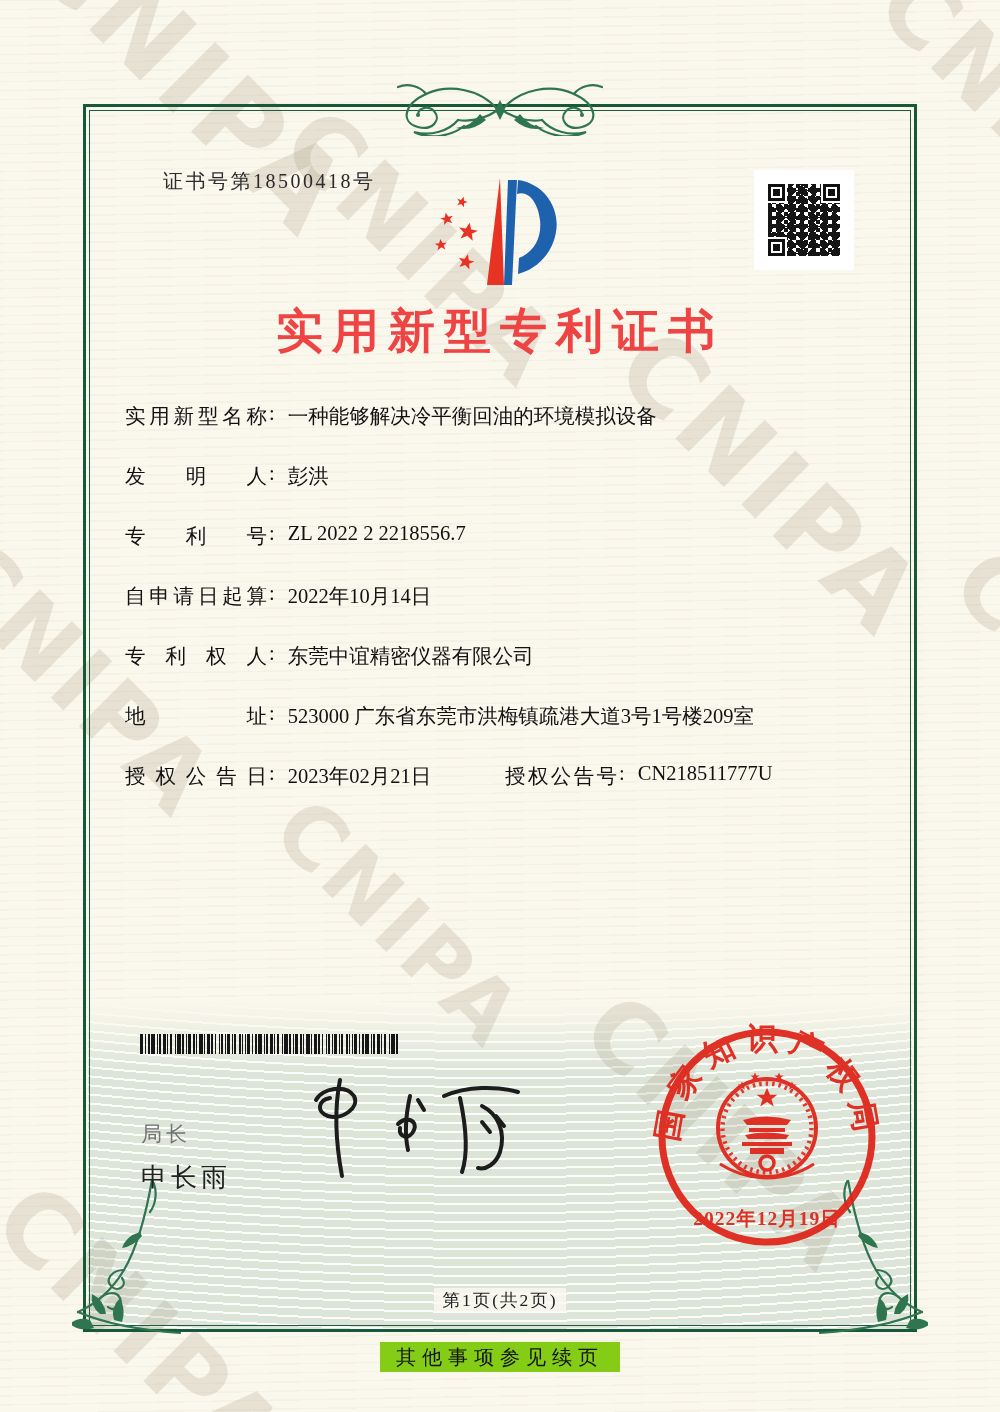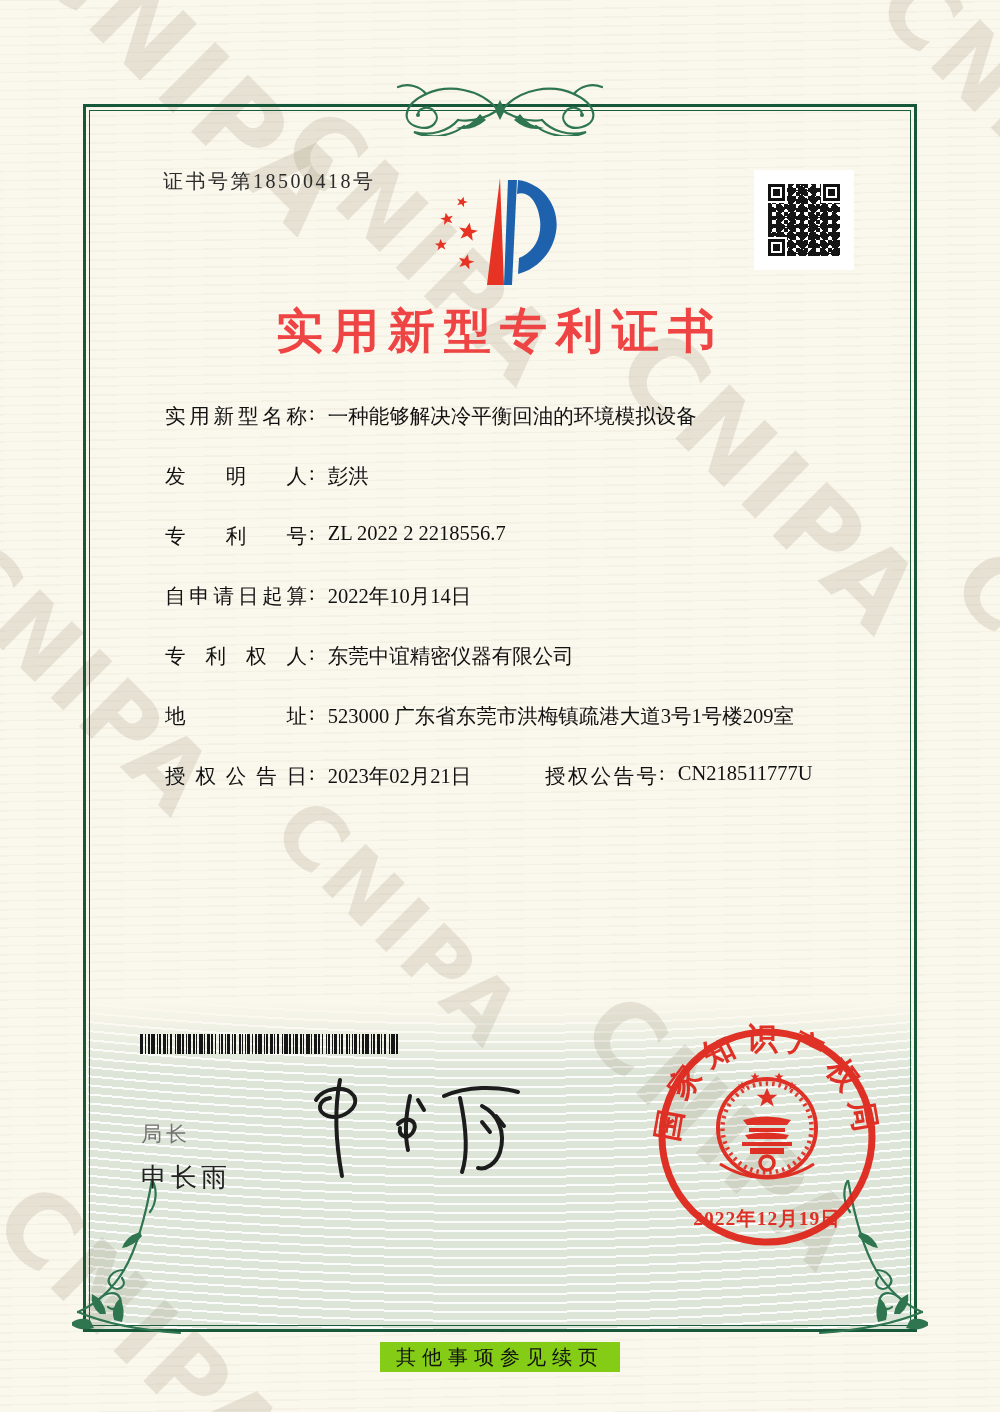--- a/index.html
+++ b/index.html
@@ -20,21 +20,21 @@
   .frame{position:absolute;left:83px;top:104px;width:834px;height:1228px;box-sizing:border-box;
         border:3px solid #17573a;z-index:2;pointer-events:none;}
   .frame-inner{position:absolute;inset:3px;border:1px solid #1a5c3d;}
   .ornament{position:absolute;z-index:2;pointer-events:none;}
   
   .z3{z-index:3;}
   .cert-no{left:124px;top:168px;font-size:20px;letter-spacing:2.5px;color:#2b2b2b;margin-left:39px;}
   .title{left:0;right:0;top:300px;text-align:center;font-size:47px;font-weight:bold;letter-spacing:9px;color:#ef4444;}
   .fields{left:125px;top:402px;width:762px;}
   .frow{position:relative;height:60px;font-size:20.5px;display:flex;align-items:flex-start;color:#111;}
-  .flabel{display:inline-block;width:142px;text-align:justify;text-align-last:justify;margin-left:40px;}
+  .flabel{display:inline-block;width:142px;text-align:justify;text-align-last:justify;}
   .flabel.short{width:112px;}
   .colon{margin:0 13px 0 2px;}
   .grp2{position:absolute;left:380px;top:0;display:flex;}
   .paras{left:125px;top:808px;width:754px;font-size:19.5px;line-height:29px;text-align:justify;color:#141414;}
   .paras p{margin:0 0 8px 0;text-indent:2.7em;}
   .qr-box{left:754px;top:170px;width:100px;height:100px;background:#fff;}
   .qr-grid{position:absolute;left:14px;top:14px;width:72px;height:72px;
         background:repeating-conic-gradient(from 45deg,#151515 0 25%,rgba(0,0,0,0) 0 50%) 1px 2px/11px 9px,
                    repeating-conic-gradient(#151515 0 25%,#fff 0 50%) 0 0/8px 8px;}
   .qf{position:absolute;width:17px;height:17px;border:3px solid #111;background:#fff;box-sizing:border-box;box-shadow:0 0 0 2px #fff;}
@@ -230,16 +230,17 @@
         <path d="M93 113 Q115 108 137 113 L134 117 L96 117 Z"></path>
         <rect x="90" y="120" width="50" height="4"></rect>
         <rect x="98" y="126" width="34" height="6"></rect>
       </g>
       <circle cx="115" cy="141" r="7" stroke="#df2318" stroke-width="3.5" fill="none"></circle>
       <path d="M68 142 Q90 156 115 156 Q140 156 162 142" stroke="#df2318" stroke-width="3" fill="none"></path>
     </g>
     <text x="115" y="203" text-anchor="middle" font-size="19.5" font-weight="bold" fill="#df2318" letter-spacing="1">2022年12月19日</text>
   </svg>
 
+  <div class="abs z3 pageno"><span>第1页(共2页)</span></div>
 
   <div class="abs z3 footnote"><span>其他事项参见续页</span></div>
 
 </div>
 
 </body></html>

